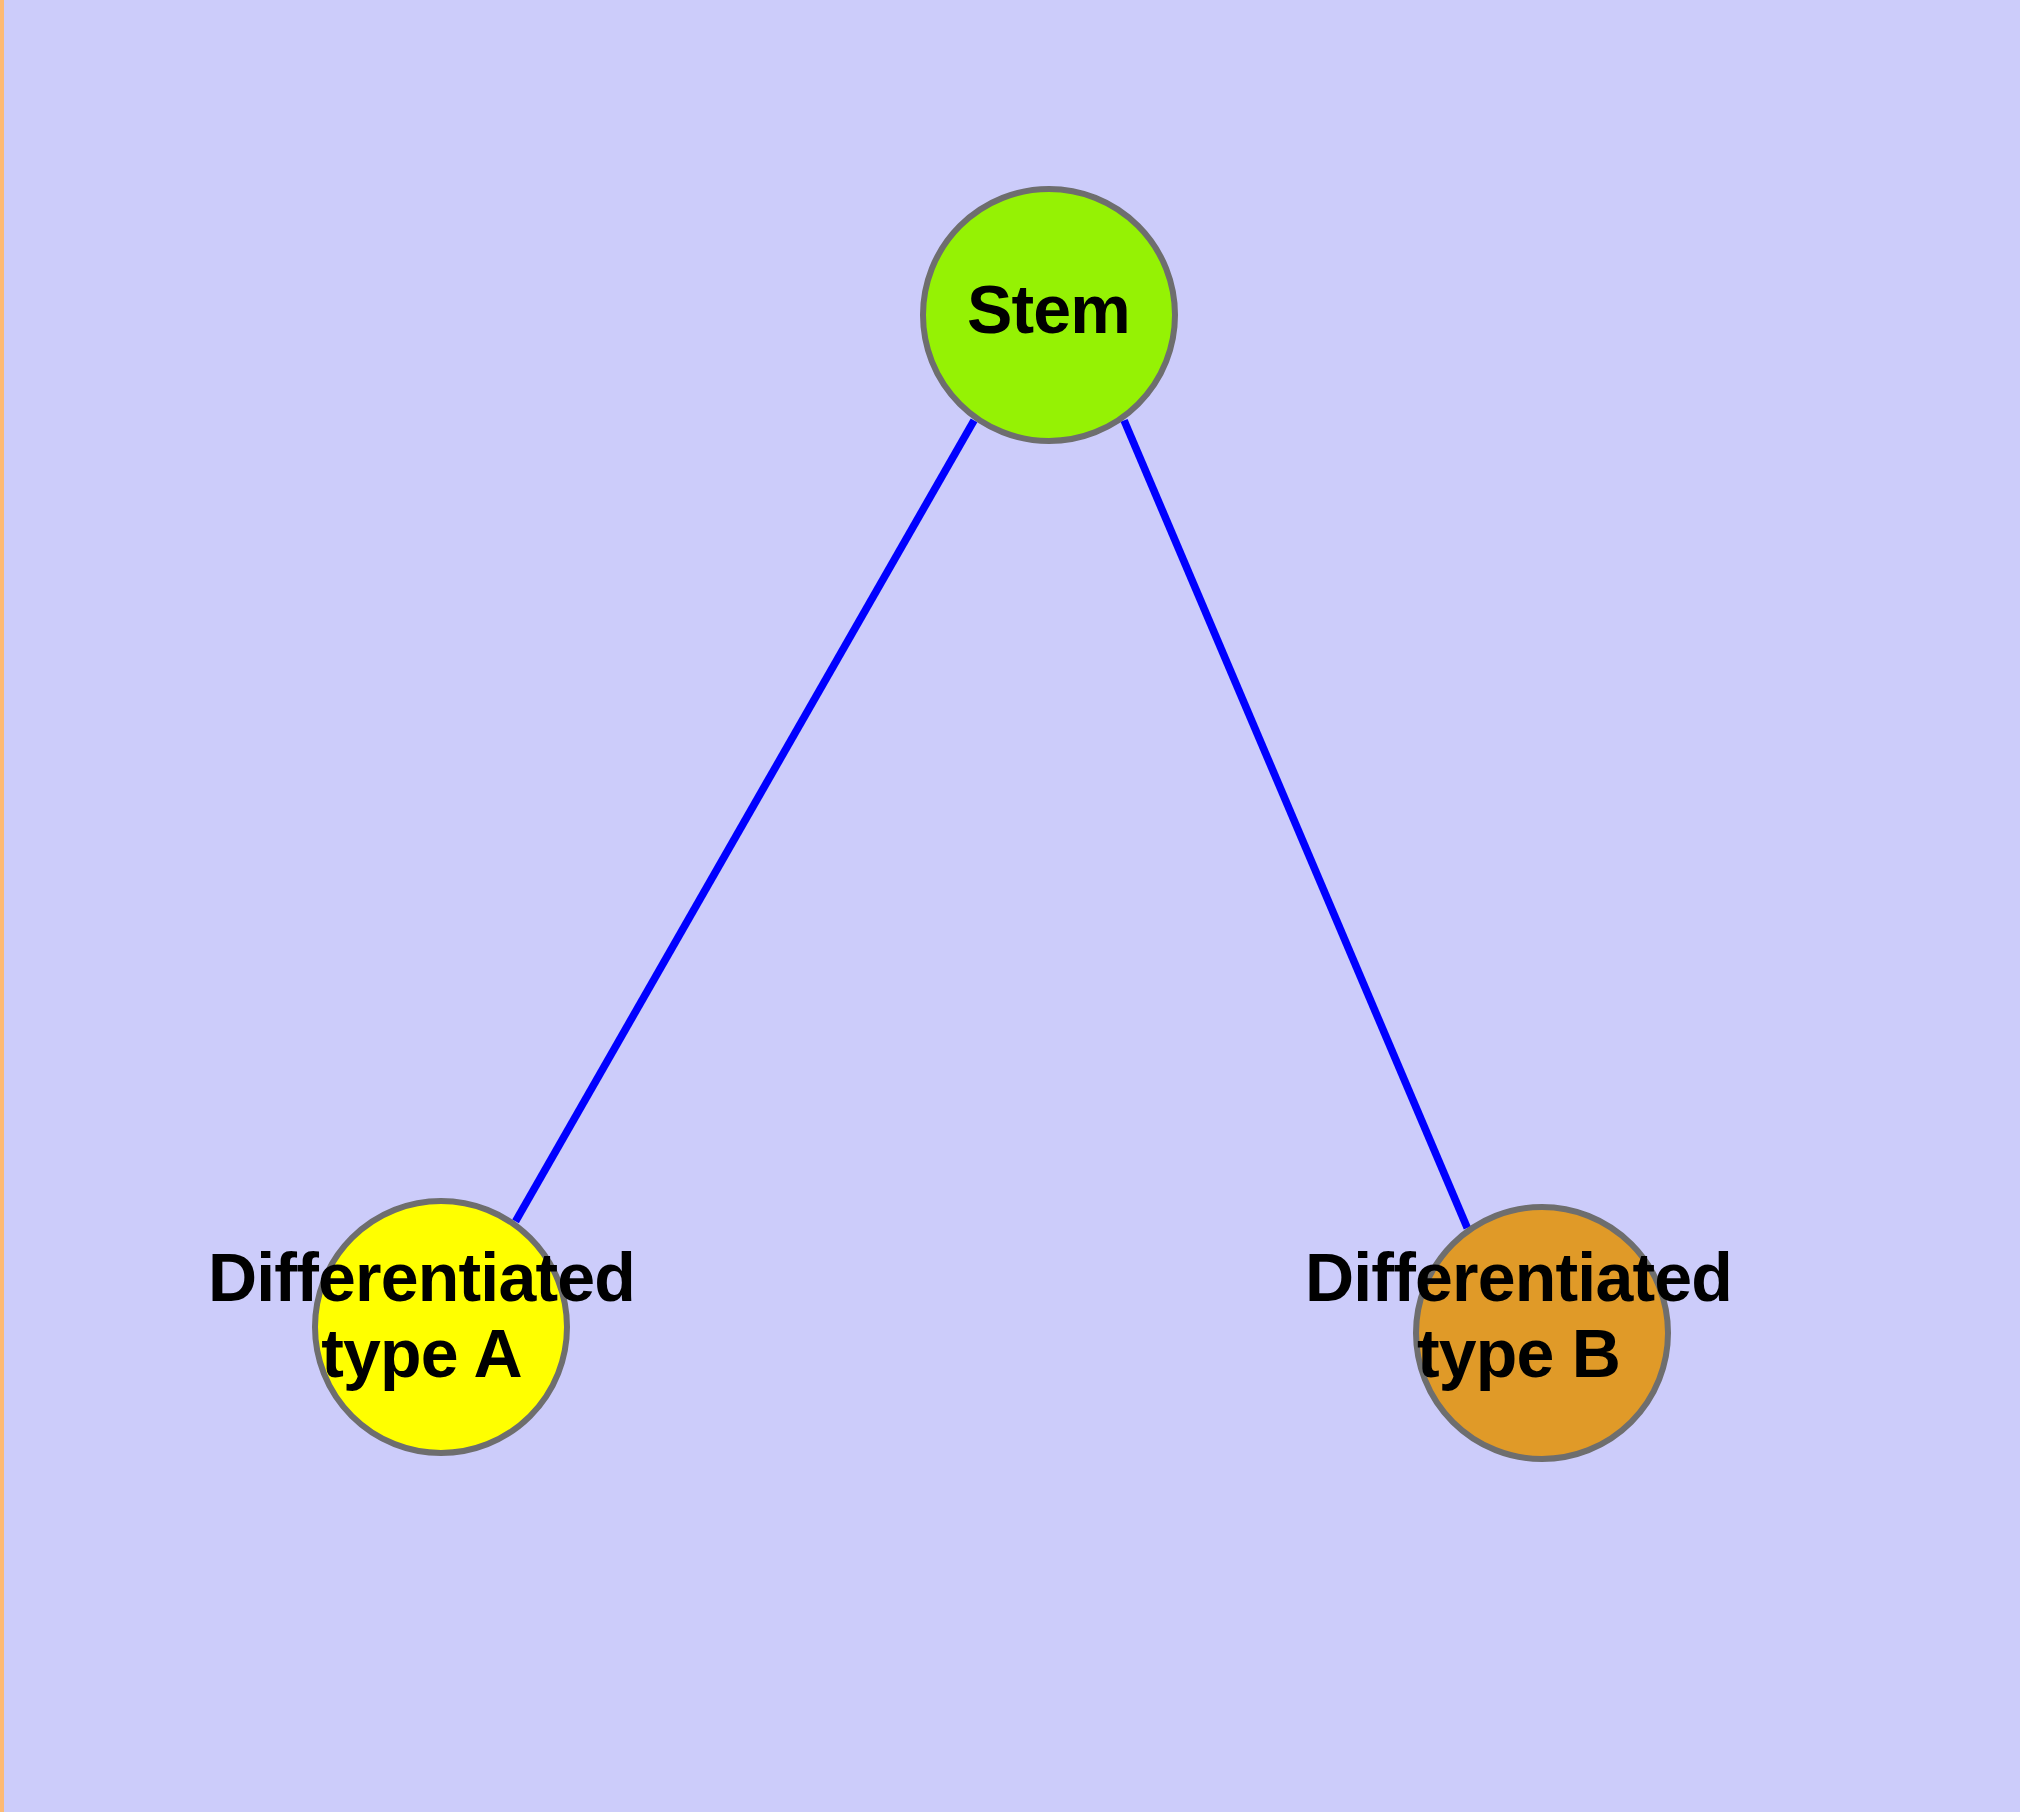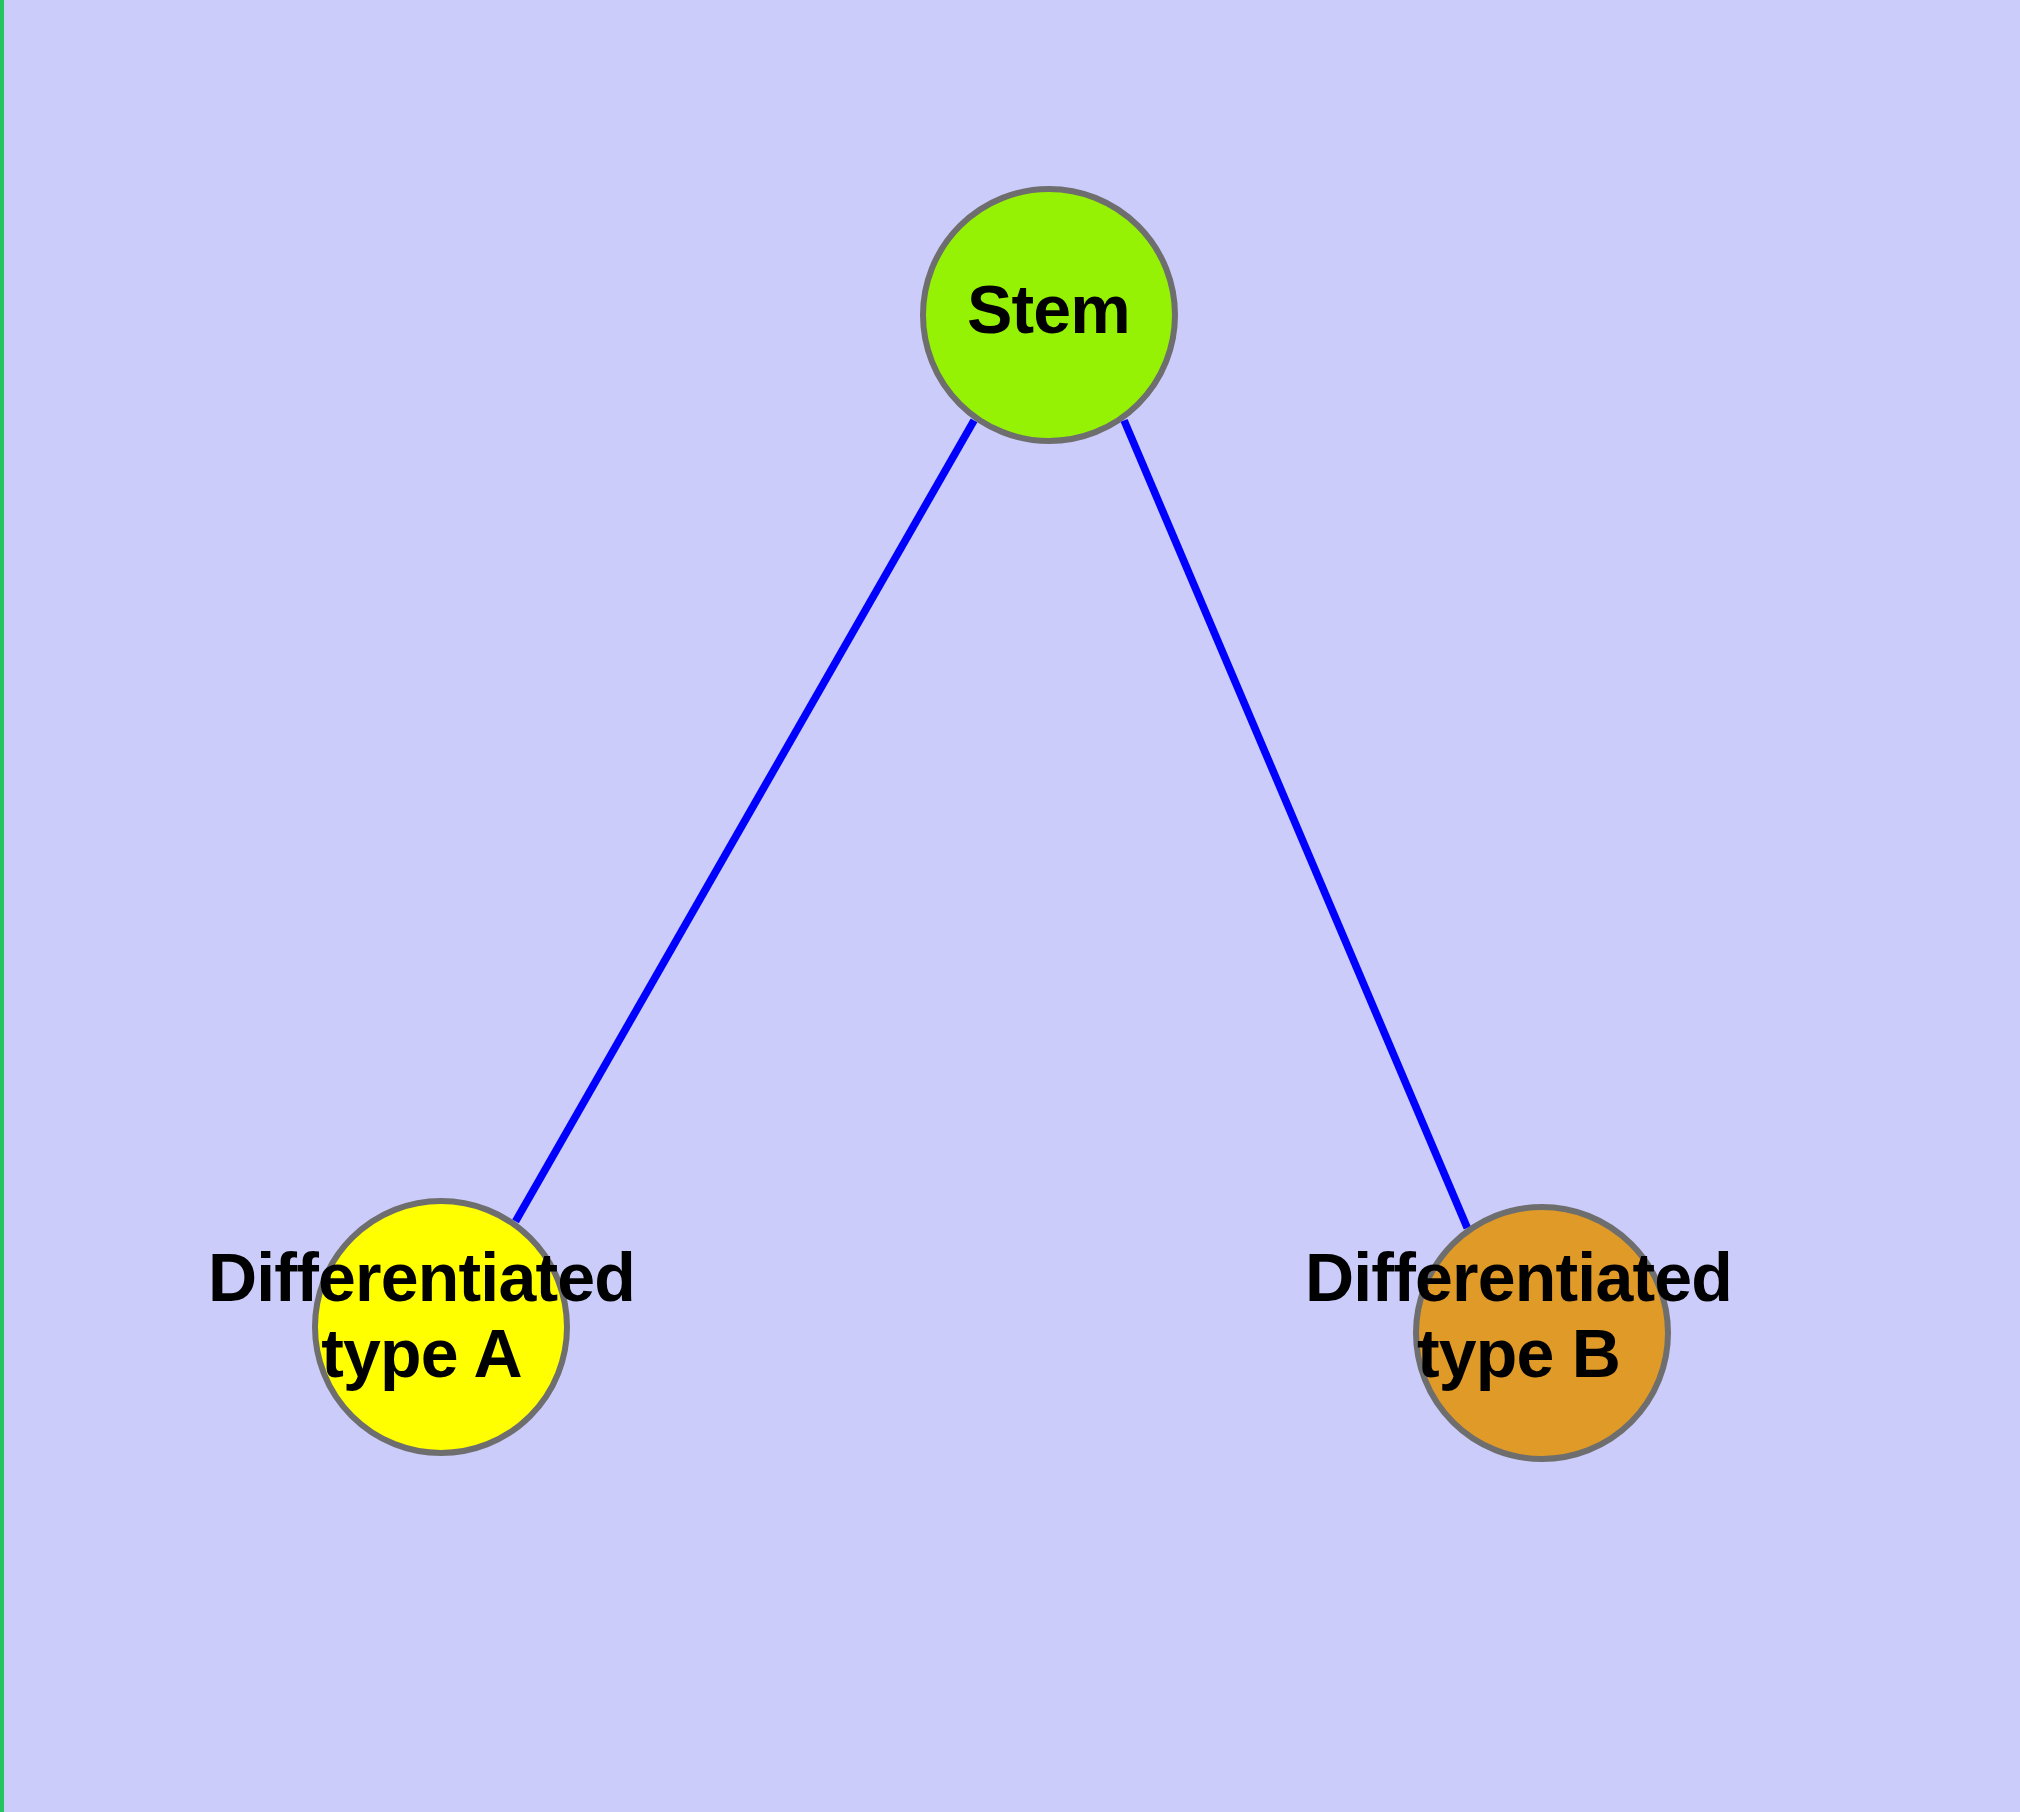--- a/index.html
+++ b/index.html
@@ -44,21 +44,21 @@
     text-align: center;
     white-space: pre;
     line-height: 1.12;
     letter-spacing: -0.8px;
     pointer-events: none;
   }
 </style>
 </head>
 <body>
 
-<div id="canvas" style="background: #22c55e;">
+<div id="canvas" style="background: #fdba74;">
 
   <div id="plot-background" style="background: rgb(204, 204, 250);"></div>
 
   <svg id="edge-layer" viewBox="0 0 2384 2138">
     <line x1="1149" y1="496" x2="608" y2="1441" stroke="#0000ff" stroke-width="9" stroke-linecap="butt"></line>
     <line x1="1326" y1="496" x2="1731" y2="1449" stroke="#0000ff" stroke-width="9" stroke-linecap="butt"></line>
   </svg>
 
   <div class="graph-node" style="left: 920px; top: 186px; width: 258px; height: 258px; background: rgb(149, 242, 4); border-color: rgb(110, 110, 110);"></div>
   <div class="node-label" style="left:794px; top:271px; width:509px; font-size:68px;">Stem</div>

